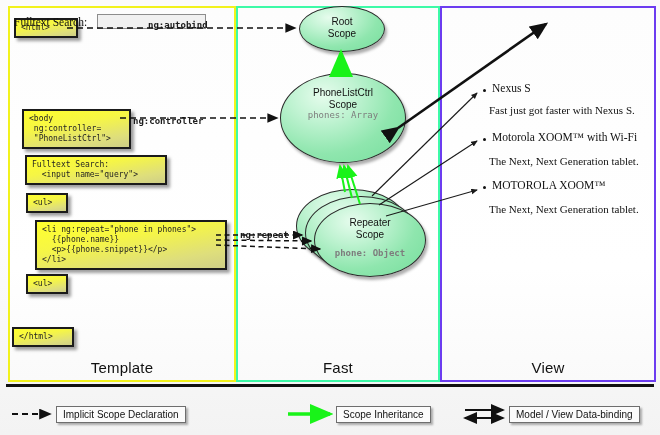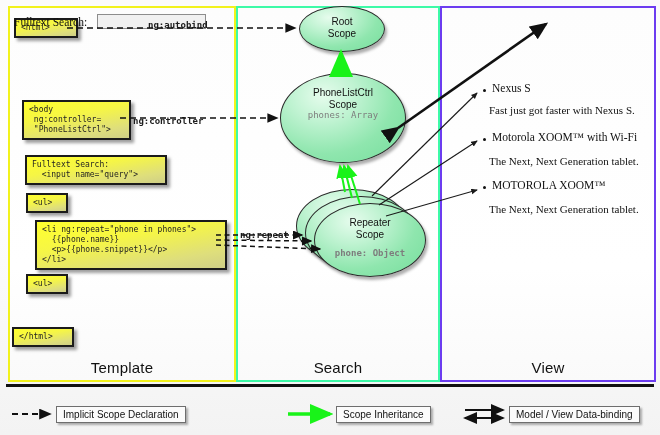--- a/index.html
+++ b/index.html
@@ -61,29 +61,29 @@
 </style>
 </head>
 <body>
 
 <div id="stage">
 
   <div class="lane template">
     <div class="lane-label">Template</div>
   </div>
   <div class="lane model">
-    <div class="lane-label">Search</div>
+    <div class="lane-label">Fast</div>
   </div>
   <div class="lane view">
     <div class="lane-label">View</div>
   </div>
 
   <div class="codebox" style="left:14px;top:18px;width:50px;">&lt;html&gt;</div>
 
-  <div class="codebox" style="left:22px;top:100px;width:95px;">&lt;body
+  <div class="codebox" style="left:22px;top:109px;width:95px;">&lt;body
  ng:controller=
  "PhoneListCtrl"&gt;</div>
 
   <div class="codebox" style="left:25px;top:155px;width:128px;">Fulltext Search:
   &lt;input name="query"&gt;</div>
 
   <div class="codebox" style="left:26px;top:193px;width:28px;">&lt;ul&gt;</div>
 
   <div class="codebox" style="left:35px;top:220px;width:178px;">&lt;li ng:repeat="phone in phones"&gt;
   {{phone.name}}

